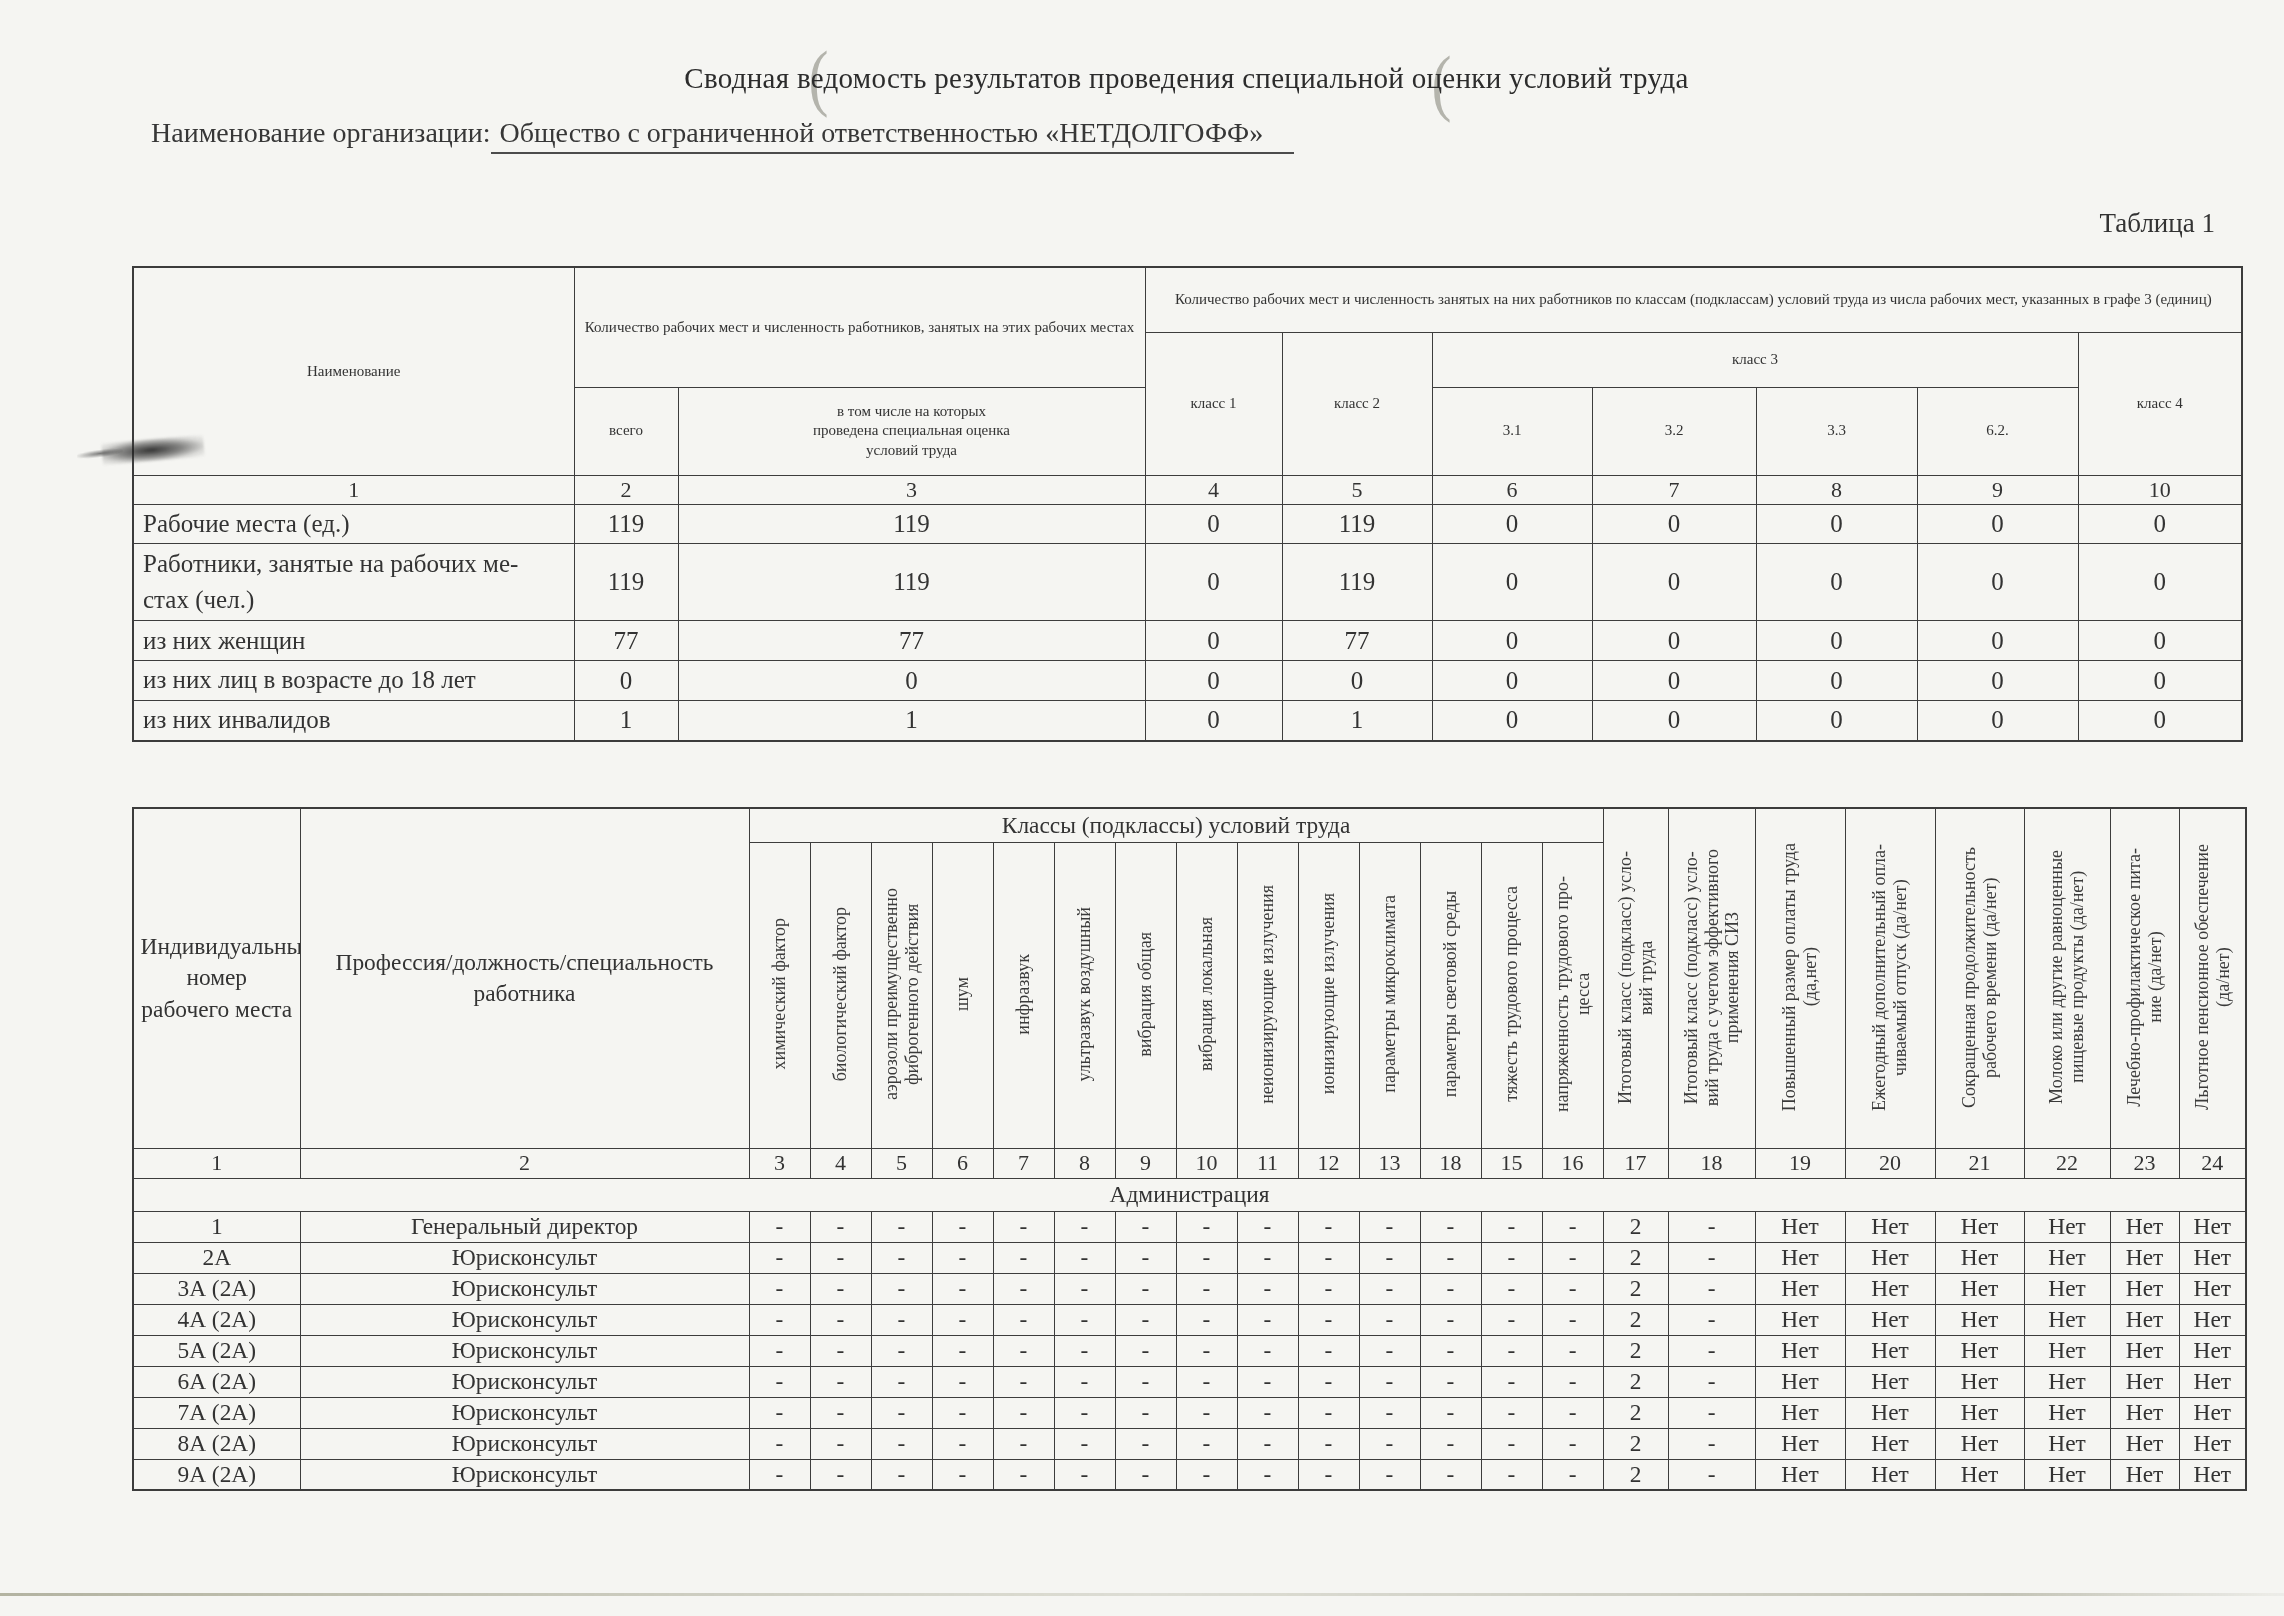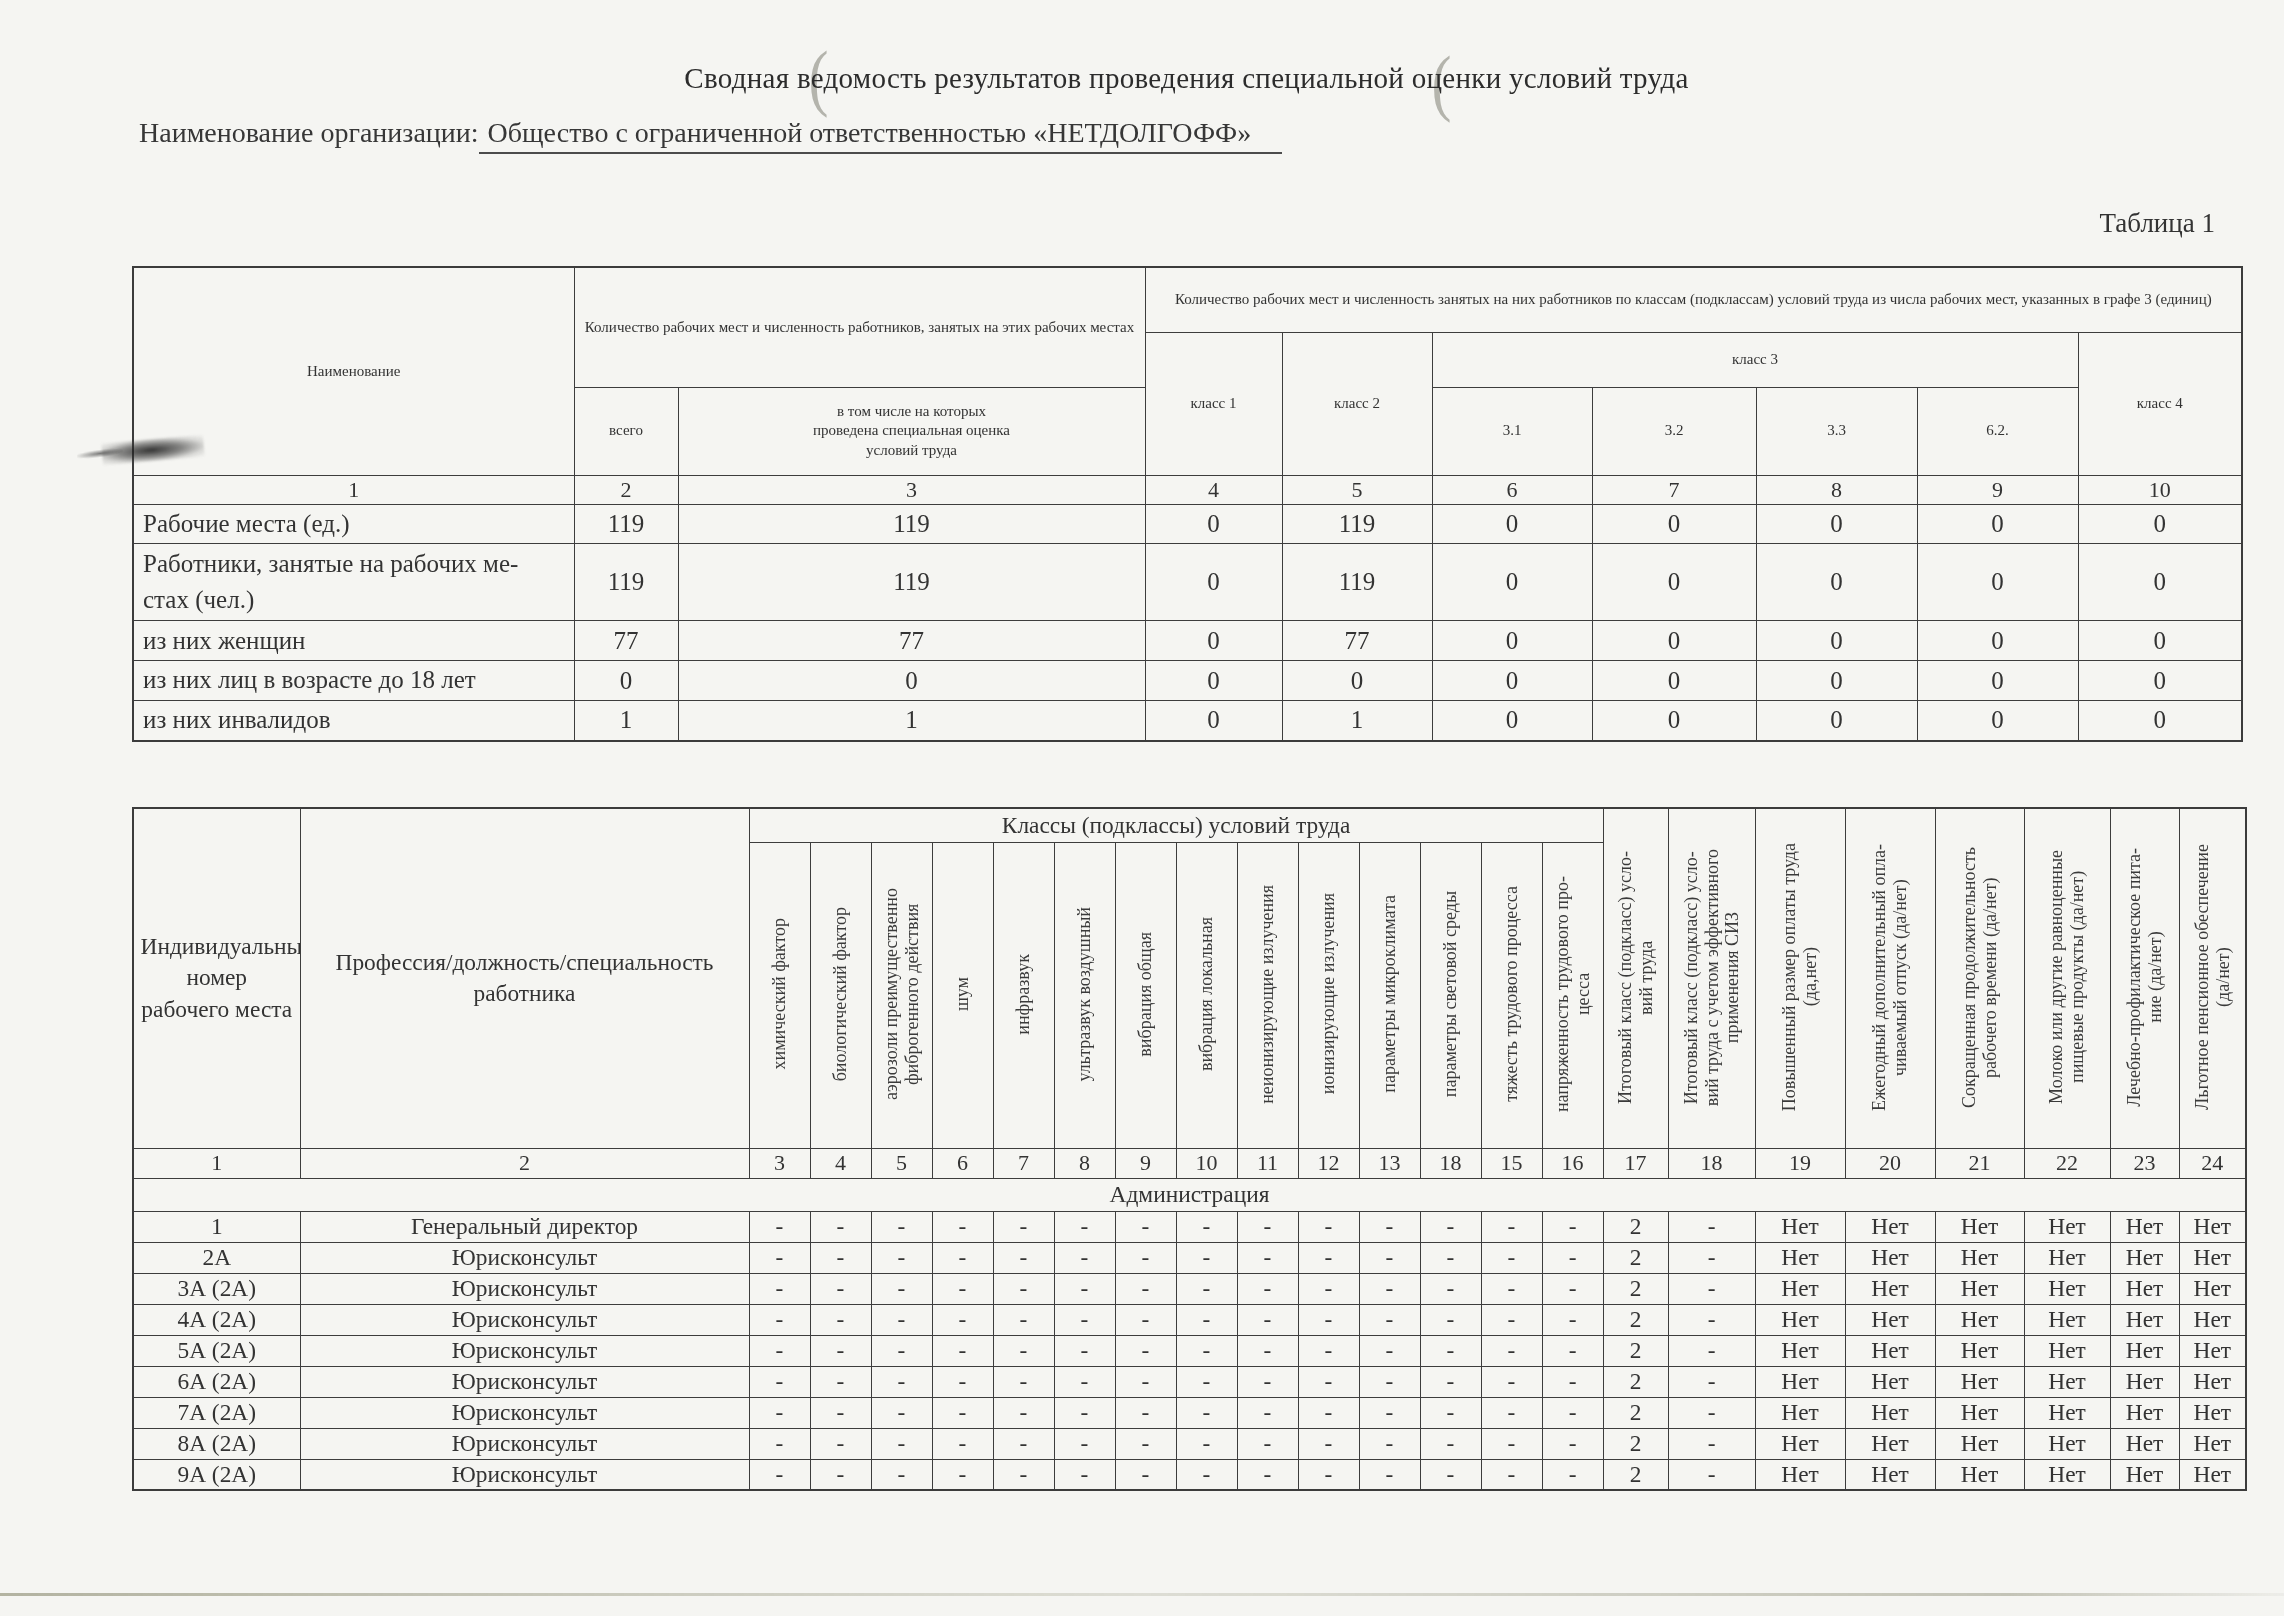--- a/index.html
+++ b/index.html
@@ -12,21 +12,21 @@
     font-family: "Liberation Serif", "DejaVu Serif", serif;
     color: #333;
     overflow: hidden;
   }
   .title {
     position: absolute; left: 132px; top: 62px; width: 2109px;
     text-align: center; font-size: 29px; font-weight: normal; color: #2c2c2c;
     letter-spacing: 0.3px;
   }
   .orgline {
-    position: absolute; left: 139px; top: 117px;
+    position: absolute; left: 151px; top: 117px;
     font-size: 28px; color: #373737; white-space: nowrap;
   }
   .org-value {
     border-bottom: 2.6px solid #4c4c4c;
     padding: 0 31px 3.9px 9px;
   }
   .caption {
     position: absolute; left: 132px; width: 2109px;
     text-align: right; font-size: 27px; color: #333;
   }

